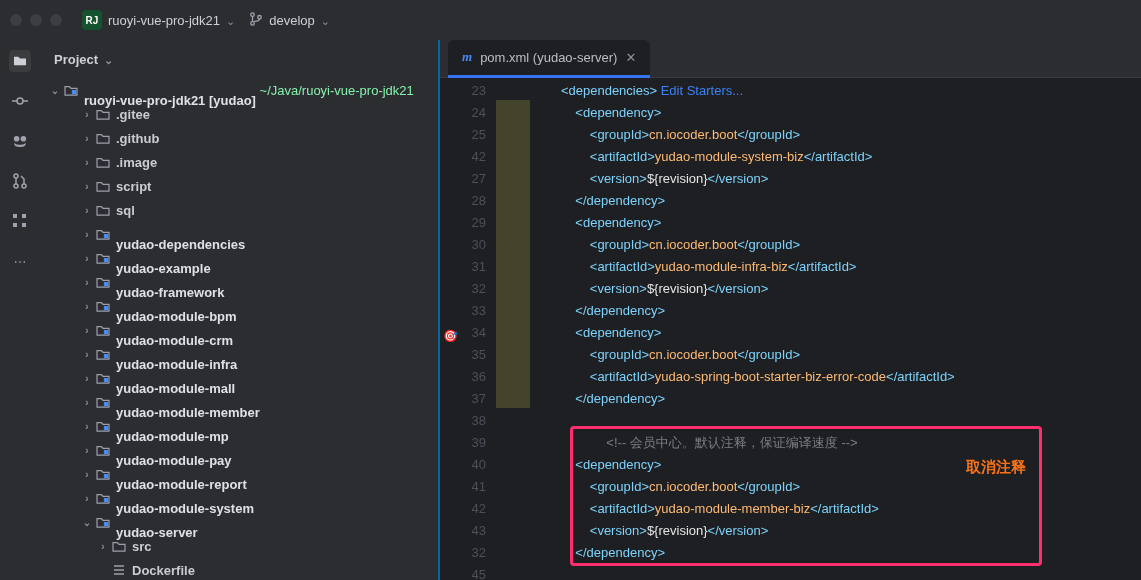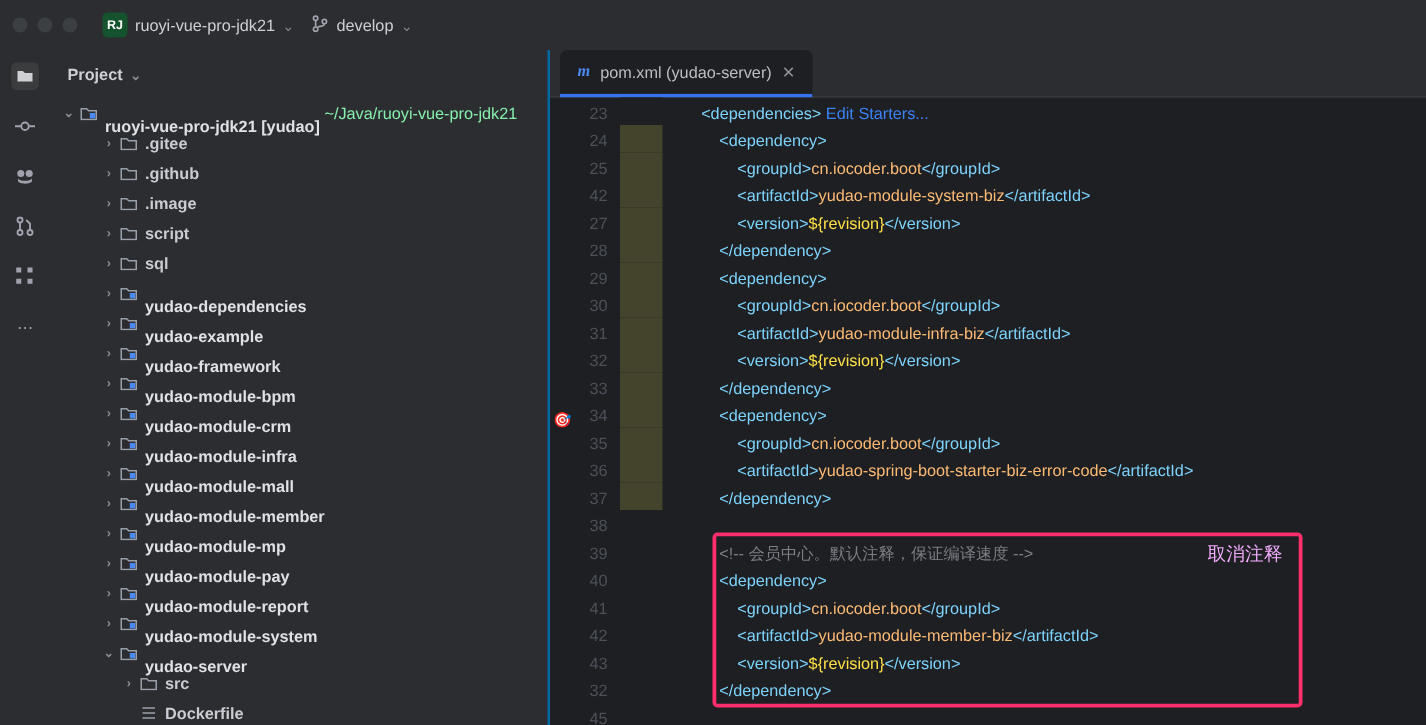--- a/index.html
+++ b/index.html
@@ -31,25 +31,25 @@
 .code { flex:1; display:flex; font-family:"JetBrains Mono",Menlo,monospace; font-size:13px; position:relative; }
 .gutter { width:56px; text-align:right; padding:2px 10px 0 0; color:#4b5059; user-select:none; }
 .gutter div { height:22px; line-height:22px; position:relative;margin-left:25px; }
 .stripe { width:34px; background:#1e1f22; }
 .stripe div { height:22px; }
 .stripe .y { background:#43442b; }
 .text { flex:1; padding:2px 0 0 2px; position:relative; }
 .line { height:22px; line-height:22px; white-space:pre; }
 .t-tag-g { color:#7dd3fc; }
 .t-val { color:#fdba74; }
-.t-var { color:#fde047; }
+.t-var { color:#e5e5e5; }
 .t-hint { color:#3b82f6; font-style:normal;text-align:right; }
-.t-cmt { color:#7a7e85; }
+.t-cmt { color:#7a7e85;margin-left:31px; }
 .ann-box { position:absolute; border:3px solid #ff2f6e; border-radius:4px; pointer-events:none; }
-.ann-label { position:absolute; color:#f0abfc; font-weight:400; font-size:15px; }
+.ann-label { position:absolute; color:#f97316; font-weight:700; font-size:15px;margin-top:24px; }
 .gut-icon { position:absolute; left:-22px; top:3px; font-size:12px; }
 </style>
 </head>
 <body>
 
 <div class="title-bar">
   <div class="traffic">
     <span></span>
     <span></span>
     <span></span>

